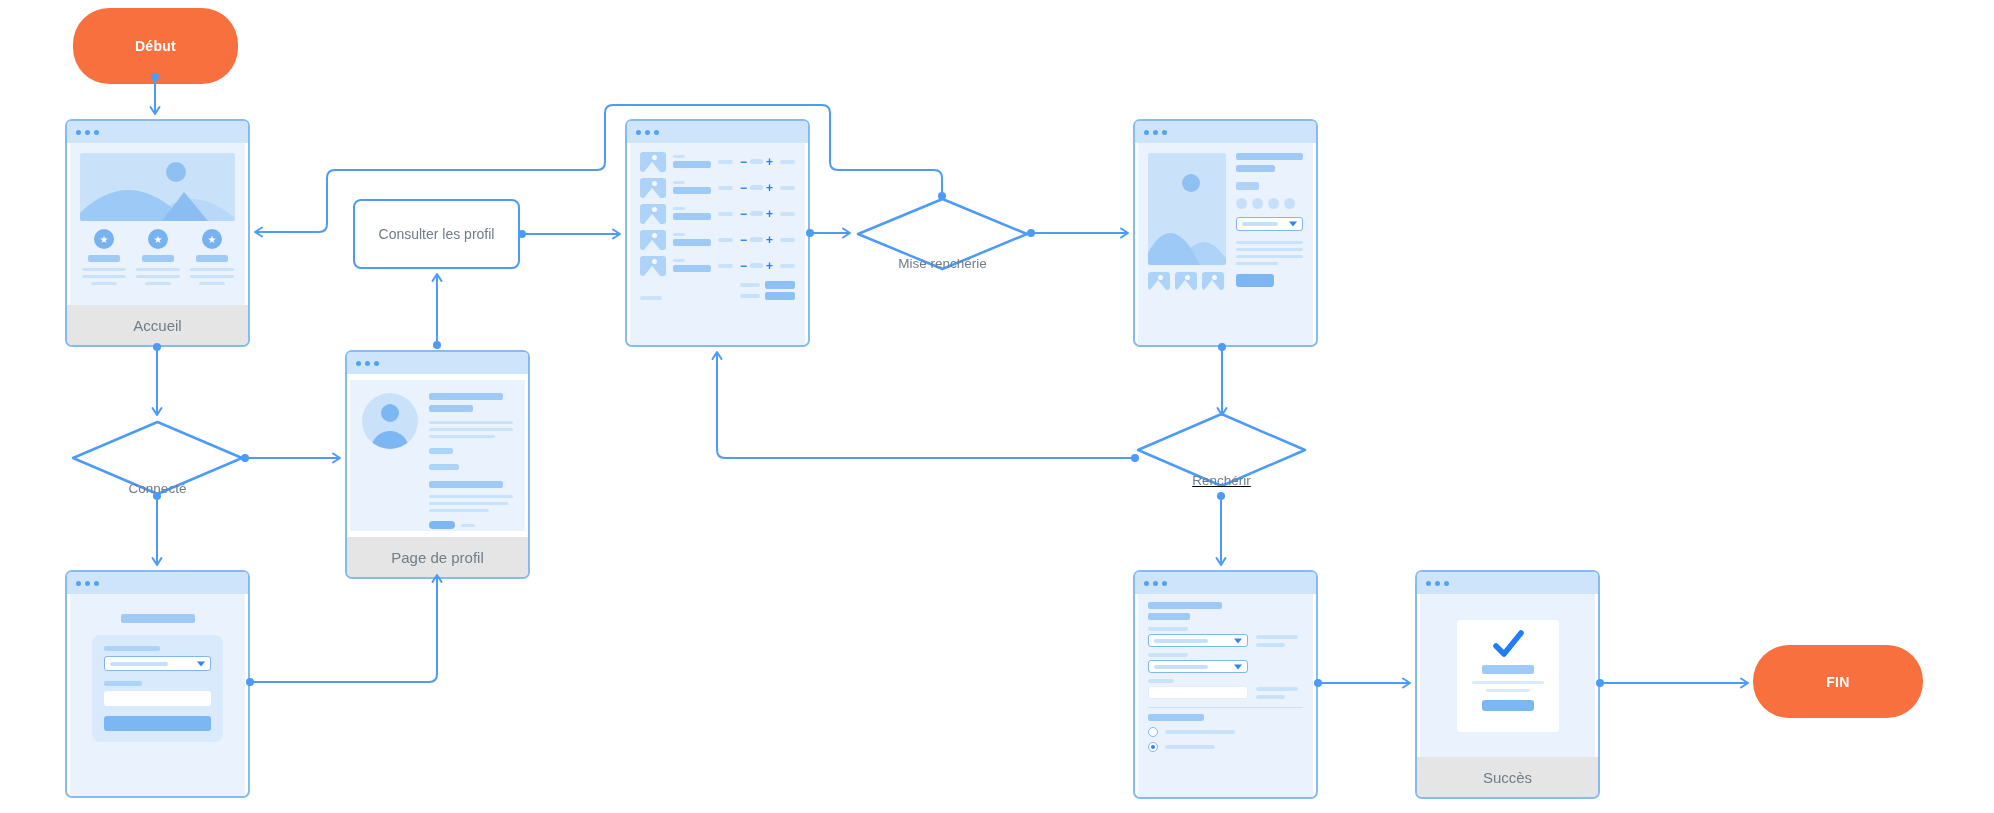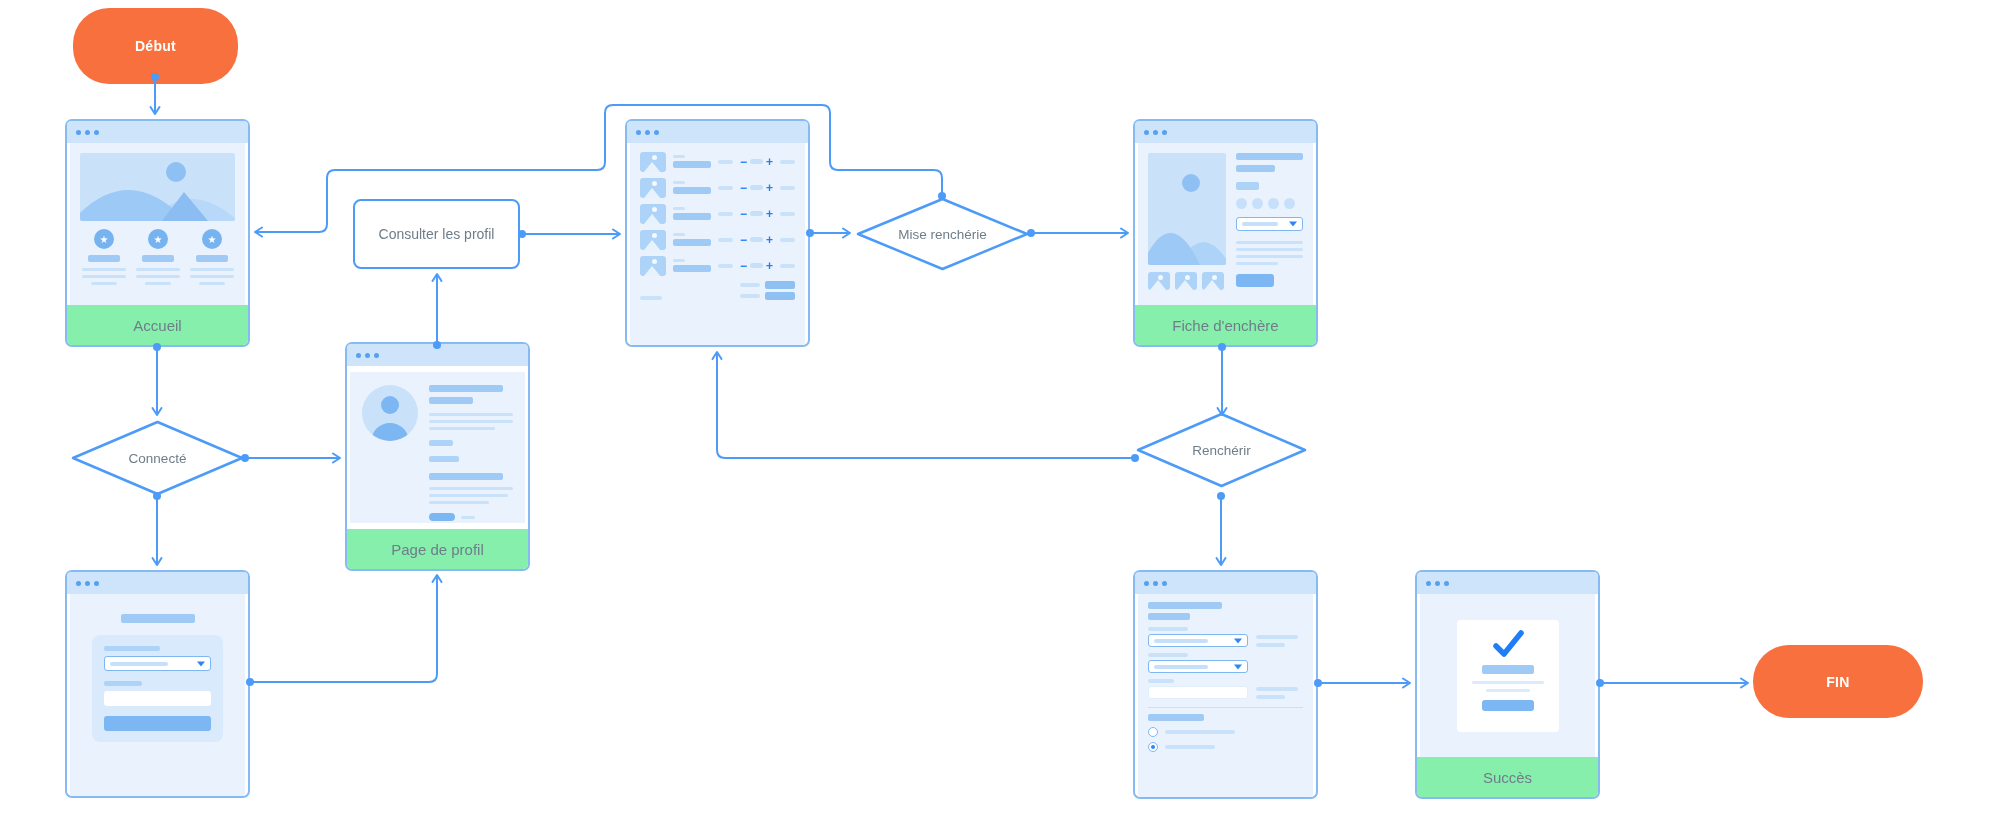--- a/index.html
+++ b/index.html
@@ -11,32 +11,32 @@
   .node{position:absolute;box-sizing:border-box;}
   .pill{
     background:#F8703E;border-radius:36px;display:flex;align-items:center;justify-content:center;
     color:#fff;font-size:14px;font-weight:600;letter-spacing:.3px;
   }
   .process{
     background:#fff;border:2px solid #4C9BF8;border-radius:8px;
     display:flex;align-items:center;justify-content:center;
     color:#6F7D89;font-size:14px;
   }
-  .diamond{display:flex;align-items:center;justify-content:center;}
+  .diamond{display:flex;align-items:flex-end;justify-content:center;}
   .diamond svg{position:absolute;inset:0;}
   .diamond .dlabel{position:relative;color:#6F7D89;font-size:13.5px;}
   
   .card{
     position:absolute;width:185px;height:228px;background:#fff;border:2px solid #85BAF3;
     border-radius:7px;display:flex;flex-direction:column;box-sizing:border-box;
   }
   .card-header{flex:0 0 22px;background:#CEE4FB;border-radius:4px 4px 0 0;display:flex;align-items:center;gap:4px;padding-left:9px;}
   .wdot{width:5px;height:5px;border-radius:50%;background:#55A1EF;}
   .card-body{flex:1;margin:0 3px;background:#EAF3FD;overflow:hidden;position:relative;box-sizing:border-box;}
-  .card-label{flex:0 0 40px;display:flex;align-items:center;justify-content:center;color:#6F7D89;font-size:15px;background:#86efac;border-radius:0 0 5px 5px;}
+  .card-label{flex:0 0 40px;display:flex;align-items:center;justify-content:center;color:#6F7D89;font-size:15px;background:#e5e5e5;border-radius:0 0 5px 5px;}
   
   .bar{background:#9FCAF6;border-radius:2px;}
   .bar-md{background:#AED3F8;border-radius:2px;}
   .bar-lt{background:#C9E2FA;border-radius:2px;}
   .bar-xlt{background:#DCEBFB;border-radius:2px;}
   .btn{background:#7CB6F3;border-radius:3px;}
   .btn-lt{background:#C7E0FA;border-radius:3px;}
   .wfield{background:#fff;border-radius:3px;}
   .select{background:#fff;border:1px solid #7FB7F2;border-radius:3px;position:relative;display:flex;align-items:center;box-sizing:border-box;}
   .select .inner{height:4px;width:55%;margin-left:5px;background:#C7E0FA;border-radius:2px;}
@@ -181,21 +181,21 @@
         <div class="inner"></div>
         <div class="caret"></div>
       </div>
       <div class="bar-md" style="width:38px;height:5px;margin-top:10px;"></div>
       <div class="wfield" style="height:15px;margin-top:5px;"></div>
       <div class="btn" style="height:15px;margin-top:10px;"></div>
     </div>
   </div>
 </div>
 
-<div class="card" style="left:345px;top:342px;height:229px;gap:6px;">
+<div class="card" style="left:345px;top:350px;height:229px;gap:6px;">
   <div class="card-header">
     <span class="wdot"></span>
     <span class="wdot"></span>
     <span class="wdot"></span>
   </div>
   <div class="card-body">
     <div style="display:flex;gap:11px;padding:13px 12px 0;">
       <div class="avatar"></div>
       <div style="flex:1;">
         <div class="bar" style="width:88%;height:7px;"></div>
@@ -357,24 +357,23 @@
         <div class="inner"></div>
         <div class="caret"></div>
       </div>
       <div class="bar-lt" style="width:100%;height:3px;margin-top:10px;"></div>
       <div class="bar-lt" style="width:100%;height:3px;margin-top:4px;"></div>
       <div class="bar-lt" style="width:100%;height:3px;margin-top:4px;"></div>
       <div class="bar-lt" style="width:62%;height:3px;margin-top:4px;"></div>
       <div class="btn" style="width:38px;height:13px;margin-top:9px;"></div>
     </div>
   </div>
-  <div class="card-label">Fiche d'enchère</div>
-</div>
-
-<div class="node diamond" style="left:1135px;top:412px;width:173px;height:76px;">
+</div>
+
+<div class="node diamond" style="left:1135px;top:412px;width:173px;height:76px;text-decoration:underline;">
   <svg viewBox="0 0 173 76">
     <polygon points="86.5,2 170,38 86.5,74 3,38" fill="#ffffff" stroke="#4C9BF8" stroke-width="2.5" stroke-linejoin="round"></polygon>
   </svg>
   <span class="dlabel">Renchérir</span>
 </div>
 
 <div class="card" style="left:1133px;top:570px;height:229px;">
   <div class="card-header">
     <span class="wdot"></span>
     <span class="wdot"></span>

